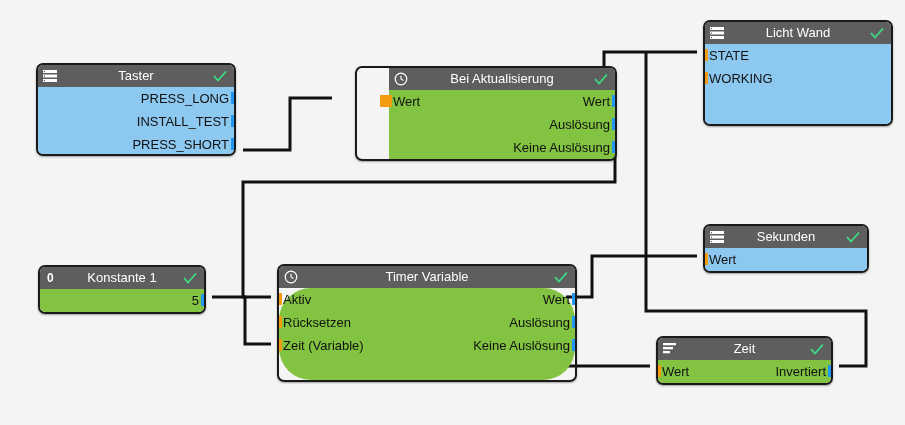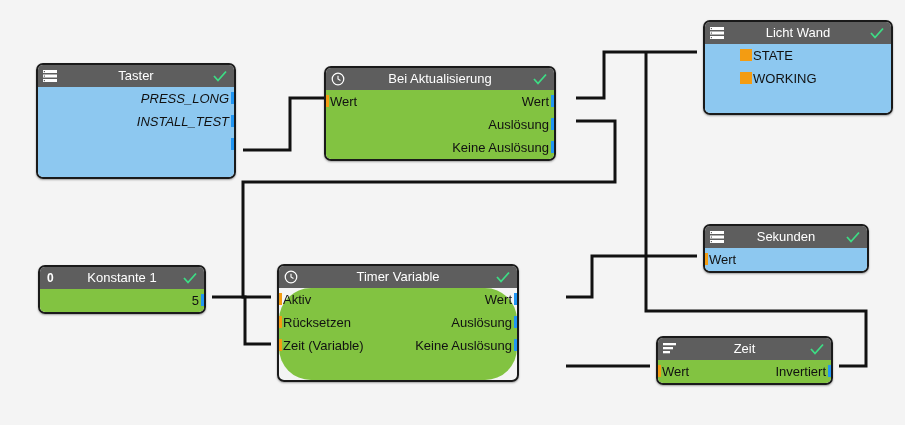--- a/index.html
+++ b/index.html
@@ -133,36 +133,37 @@
         <rect x="0" y="10" width="14" height="3" fill="#ffffff"></rect>
         <rect x="0.8" y="2" width="1.2" height="1.2" fill="#5e5e5e"></rect>
         <rect x="0.8" y="6.5" width="1.2" height="1.2" fill="#5e5e5e"></rect>
         <rect x="0.8" y="11" width="1.2" height="1.2" fill="#5e5e5e"></rect>
       </svg>
       <span class="node-title">Taster</span>
       <svg class="hdr-check" viewBox="0 0 16 16">
         <path d="M2 8 L6 12.5 L14 3.5" fill="none" stroke="#3ddc84" stroke-width="1.8"></path>
       </svg>
     </div>
-    <div class="node-body" style="height:90px;font-style:italic;">
+    <div class="node-body" style="height:67px;">
       <div class="row">
         <span class="lbl-out">PRESS_LONG</span>
         <span class="port out" style="right:-9px; top:5px;"></span>
       </div>
       <div class="row">
         <span class="lbl-out">INSTALL_TEST</span>
         <span class="port out" style="right:-9px; top:5px;"></span>
       </div>
       <div class="row">
-        <span class="port out" style="right:-9px; top:5px;"></span>
-      </div>
-    </div>
-  </div>
-
-  <div class="node green" style="left:324px; top:66px; width:232px;">
+        <span class="lbl-out">PRESS_SHORT</span>
+        <span class="port out" style="right:-9px; top:5px;"></span>
+      </div>
+    </div>
+  </div>
+
+  <div class="node green" style="left:355px; top:66px; width:262px;padding-left:32px;">
     <div class="node-header">
       <svg class="hdr-icon" viewBox="0 0 16 16">
         <circle cx="8" cy="8" r="6.6" fill="none" stroke="#ffffff" stroke-width="1.4"></circle>
         <path d="M8 4.2 L8 8 L10.8 9.6" fill="none" stroke="#ffffff" stroke-width="1.3"></path>
       </svg>
       <span class="node-title">Bei Aktualisierung</span>
       <svg class="hdr-check" viewBox="0 0 16 16">
         <path d="M2 8 L6 12.5 L14 3.5" fill="none" stroke="#3ddc84" stroke-width="1.8"></path>
       </svg>
     </div>
@@ -192,21 +193,21 @@
         <rect x="0" y="10" width="14" height="3" fill="#ffffff"></rect>
         <rect x="0.8" y="2" width="1.2" height="1.2" fill="#5e5e5e"></rect>
         <rect x="0.8" y="6.5" width="1.2" height="1.2" fill="#5e5e5e"></rect>
         <rect x="0.8" y="11" width="1.2" height="1.2" fill="#5e5e5e"></rect>
       </svg>
       <span class="node-title">Licht Wand</span>
       <svg class="hdr-check" viewBox="0 0 16 16">
         <path d="M2 8 L6 12.5 L14 3.5" fill="none" stroke="#3ddc84" stroke-width="1.8"></path>
       </svg>
     </div>
-    <div class="node-body" style="height:69px;padding-left:44px;">
+    <div class="node-body" style="height:80px;">
       <div class="row">
         <span class="lbl-in">STATE</span>
         <span class="port in" style="left:-9px; top:5px;"></span>
       </div>
       <div class="row">
         <span class="lbl-in">WORKING</span>
         <span class="port in" style="left:-9px; top:5px;"></span>
       </div>
     </div>
   </div>
@@ -220,21 +221,21 @@
       </svg>
     </div>
     <div class="node-body" style="height:23px;">
       <div class="row">
         <span class="lbl-out">5</span>
         <span class="port out" style="right:-9px; top:5px;"></span>
       </div>
     </div>
   </div>
 
-  <div class="node green" style="left:277px; top:264px; width:242px;">
+  <div class="node green" style="left:277px; top:264px; width:300px;">
     <div class="node-header">
       <svg class="hdr-icon" viewBox="0 0 16 16">
         <circle cx="8" cy="8" r="6.6" fill="none" stroke="#ffffff" stroke-width="1.4"></circle>
         <path d="M8 4.2 L8 8 L10.8 9.6" fill="none" stroke="#ffffff" stroke-width="1.3"></path>
       </svg>
       <span class="node-title">Timer Variable</span>
       <svg class="hdr-check" viewBox="0 0 16 16">
         <path d="M2 8 L6 12.5 L14 3.5" fill="none" stroke="#3ddc84" stroke-width="1.8"></path>
       </svg>
     </div>

